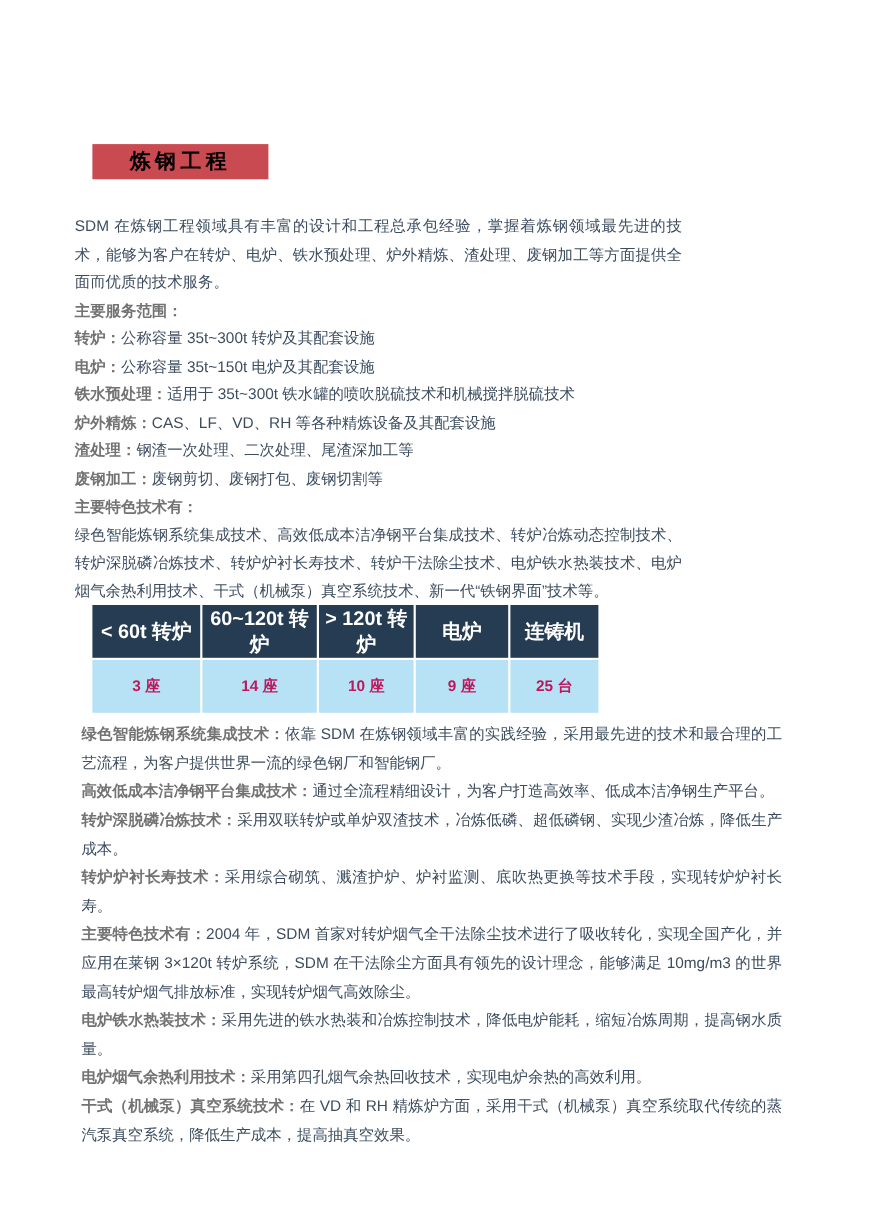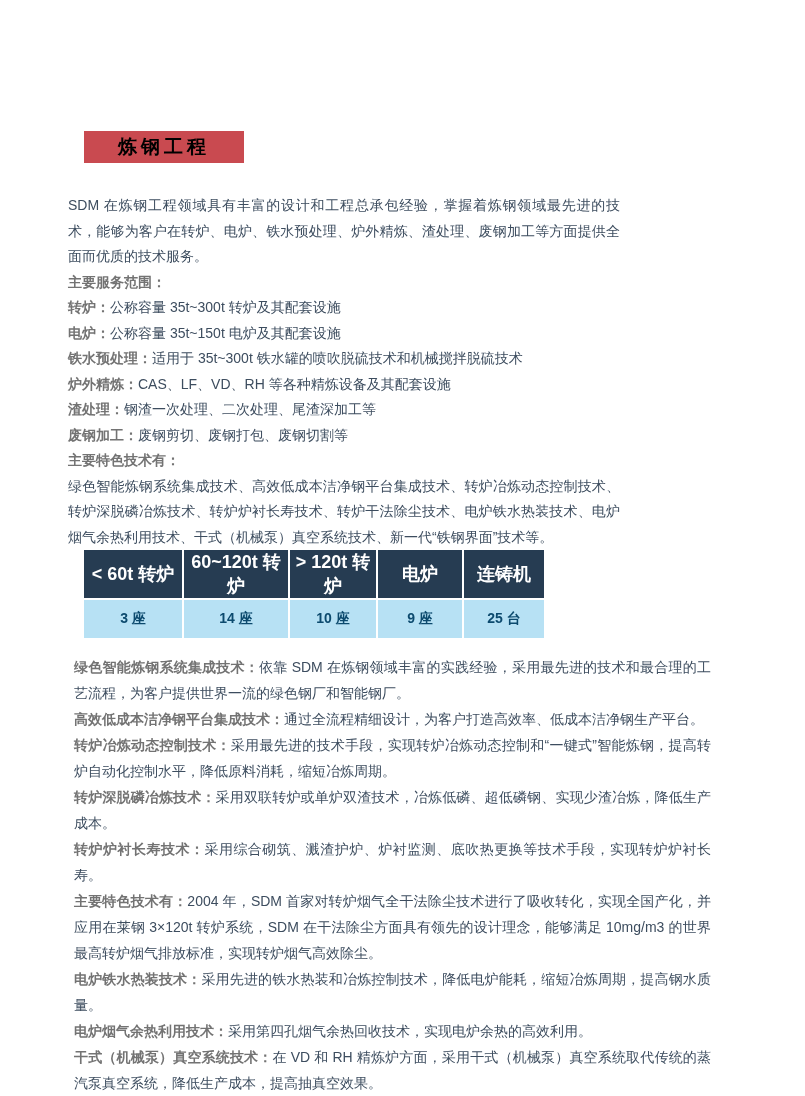--- a/index.html
+++ b/index.html
@@ -51,24 +51,24 @@
     background: #263C52;
     color: #ffffff;
     font-size: 18px;
     font-weight: bold;
     height: 38px;
     text-align: center;
     padding: 0 4px;
   }
   .cap-table td {
     background: #B7E1F4;
-    color: #0c4a6e;
+    color: #be185d;
     font-size: 14px;
     font-weight: bold;
-    height: 38px;
+    height: 48px;
     text-align: center;
     padding: 0 4px;
   }
   .tech {
     position: absolute;
     left: 74px;
     top: 654px;
     width: 637px;
     font-size: 14px;
     line-height: 26px;
@@ -123,21 +123,20 @@
         <td>10 座</td>
         <td>9 座</td>
         <td>25 台</td>
       </tr>
     </tbody>
   </table>
 
   <div class="tech">
     <p><b class="lead">绿色智能炼钢系统集成技术：</b><span>依靠 SDM 在炼钢领域丰富的实践经验，采用最先进的技术和最合理的工艺流程，为客户提供世界一流的绿色钢厂和智能钢厂。</span></p>
     <p><b class="lead">高效低成本洁净钢平台集成技术：</b><span>通过全流程精细设计，为客户打造高效率、低成本洁净钢生产平台。</span></p>
-    <p><b class="lead">转炉冶炼动态控制技术：</b><span>采用最先进的技术手段，实现转炉冶炼动态控制和“一键式”智能炼钢，提高转炉自动化控制水平，降低原料消耗，缩短冶炼周期。</span></p>
     <p><b class="lead">转炉深脱磷冶炼技术：</b><span>采用双联转炉或单炉双渣技术，冶炼低磷、超低磷钢、实现少渣冶炼，降低生产成本。</span></p>
     <p><b class="lead">转炉炉衬长寿技术：</b><span>采用综合砌筑、溅渣护炉、炉衬监测、底吹热更换等技术手段，实现转炉炉衬长寿。</span></p>
     <p><b class="lead">主要特色技术有：</b><span>2004 年，SDM 首家对转炉烟气全干法除尘技术进行了吸收转化，实现全国产化，并应用在莱钢 3×120t 转炉系统，SDM 在干法除尘方面具有领先的设计理念，能够满足 10mg/m3 的世界最高转炉烟气排放标准，实现转炉烟气高效除尘。</span></p>
     <p><b class="lead">电炉铁水热装技术：</b><span>采用先进的铁水热装和冶炼控制技术，降低电炉能耗，缩短冶炼周期，提高钢水质量。</span></p>
     <p><b class="lead">电炉烟气余热利用技术：</b><span>采用第四孔烟气余热回收技术，实现电炉余热的高效利用。</span></p>
     <p><b class="lead">干式（机械泵）真空系统技术：</b><span>在 VD 和 RH 精炼炉方面，采用干式（机械泵）真空系统取代传统的蒸汽泵真空系统，降低生产成本，提高抽真空效果。</span></p>
 
   </div>
 
 </div>

